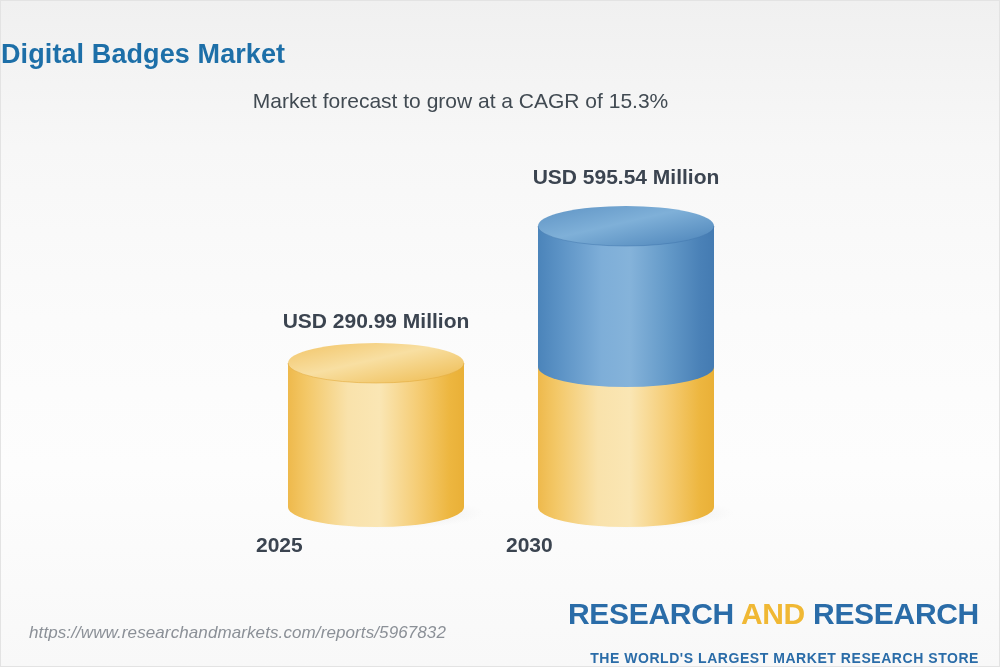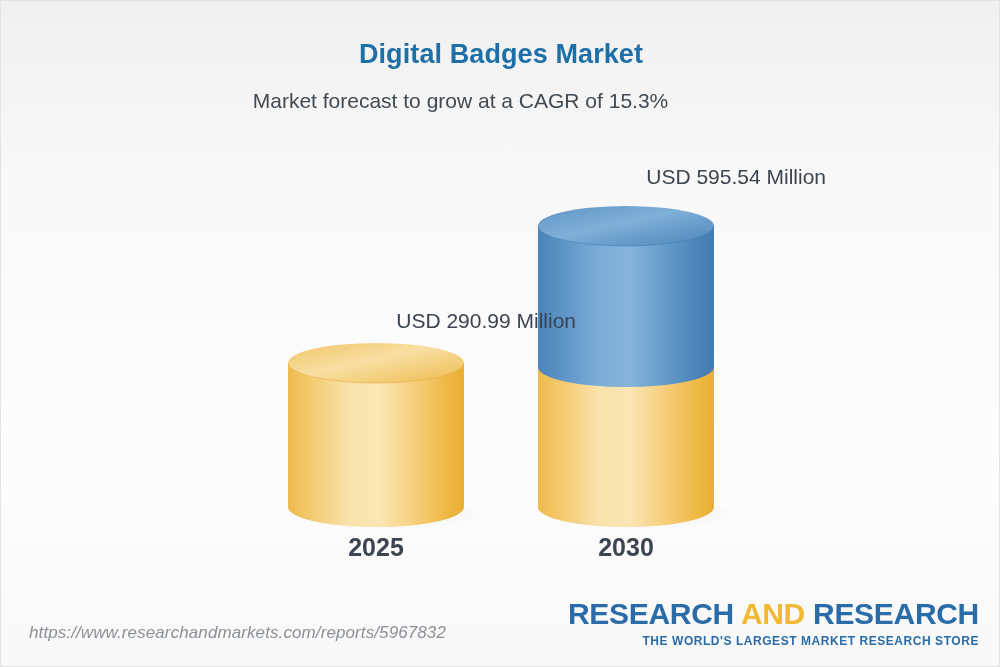--- a/index.html
+++ b/index.html
@@ -19,54 +19,53 @@
     background: linear-gradient(180deg, #f0f0f0 0%, #f7f7f7 22%, #fbfbfb 48%, #fdfdfd 70%, #f8f8f8 100%);
     overflow: hidden;
   }
 
   
   .chart-title {
     position: absolute;
     top: 38px;
     left: 0;
     width: 1000px;
-    text-align: center;
     font-size: 27px;
     font-weight: bold;
     color: #1d6fa8;
     letter-spacing: 0.1px;
   }
   .chart-subtitle {
     position: absolute;
     top: 88px;
     left: 0;
     width: 919px;
     text-align: center;
     font-size: 21px;
     font-weight: normal;
     color: #414a52;
   }
 
   
   .value-label {
     position: absolute;
-    text-align: right;
+    text-align: center;
     font-size: 21px;
-    font-weight: normal;
+    font-weight: bold;
     color: #3b4450;
     white-space: nowrap;
   }
   .value-label.v2025 { top: 308px; left: 175px; width: 400px; }
   .value-label.v2030 { top: 164px; left: 425px; width: 400px; }
 
   
   .cat-label {
     position: absolute;
-    text-align: center;
-    font-size: 25px;
+    text-align: left;
+    font-size: 21px;
     font-weight: bold;
     color: #3b4450;
     top: 532px;
     width: 240px;
   }
   .cat-label.c2025 { left: 255px; }
   .cat-label.c2030 { left: 505px; }
 
   
   .cyl {
@@ -93,22 +92,22 @@
   }
   .logo-main {
     font-size: 30px;
     font-weight: bold;
     color: #2a6ca8;
     letter-spacing: -0.3px;
     white-space: nowrap;
   }
   .logo-main .and { color: #f0b834; margin-top: 36px; }
   .logo-tag {
-    margin-top: 6px;
-    font-size: 12px;
+    margin-top: 22px;
+    font-size: 14px;
     font-weight: bold;
     color: #2a6ca8;
     letter-spacing: 0.55px;
     white-space: nowrap;
   }
 </style>
 </head>
 <body>
 
 <div id="canvas">

